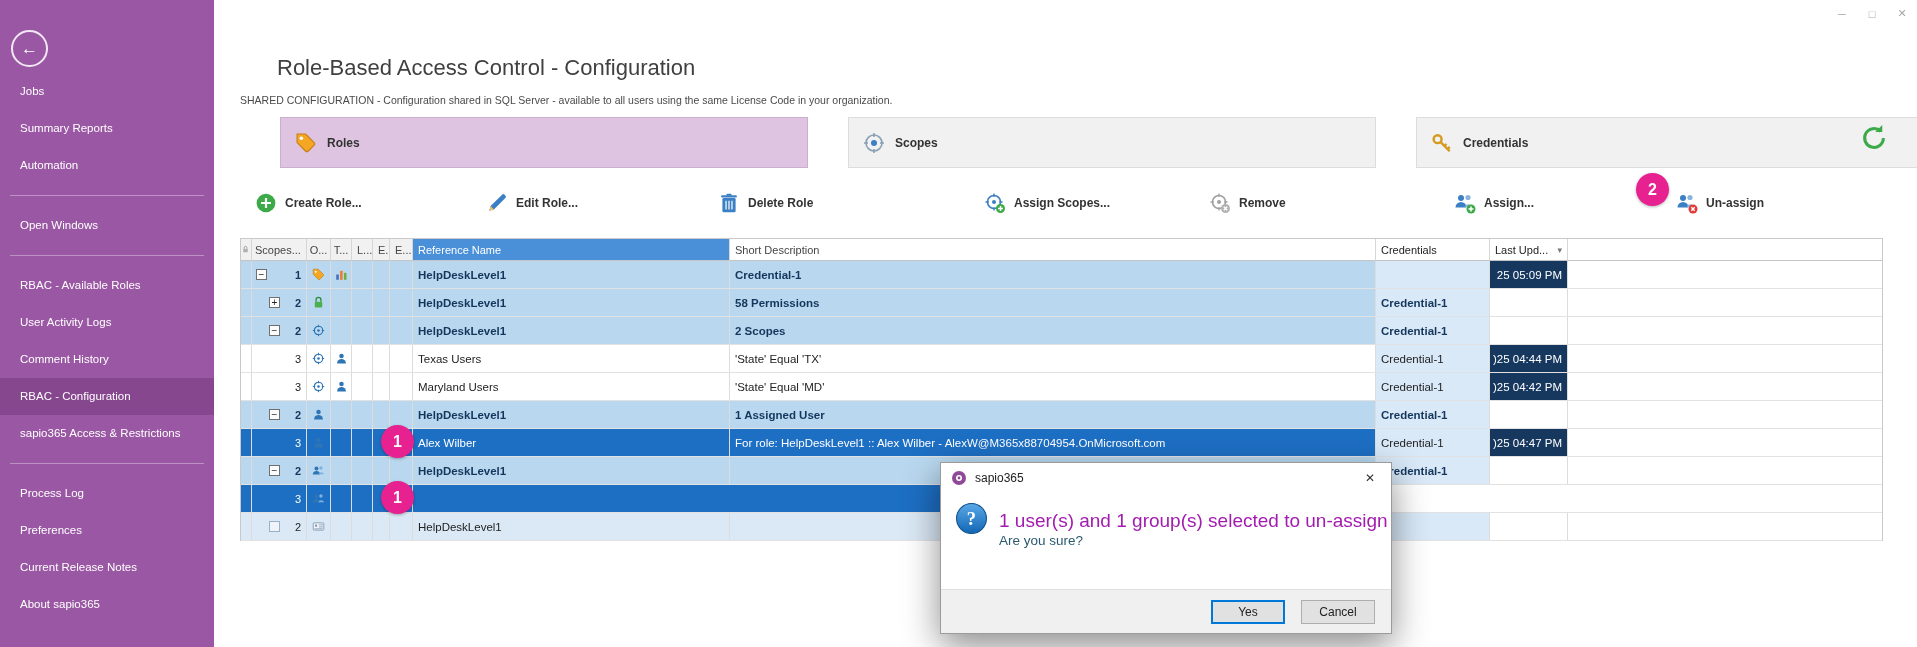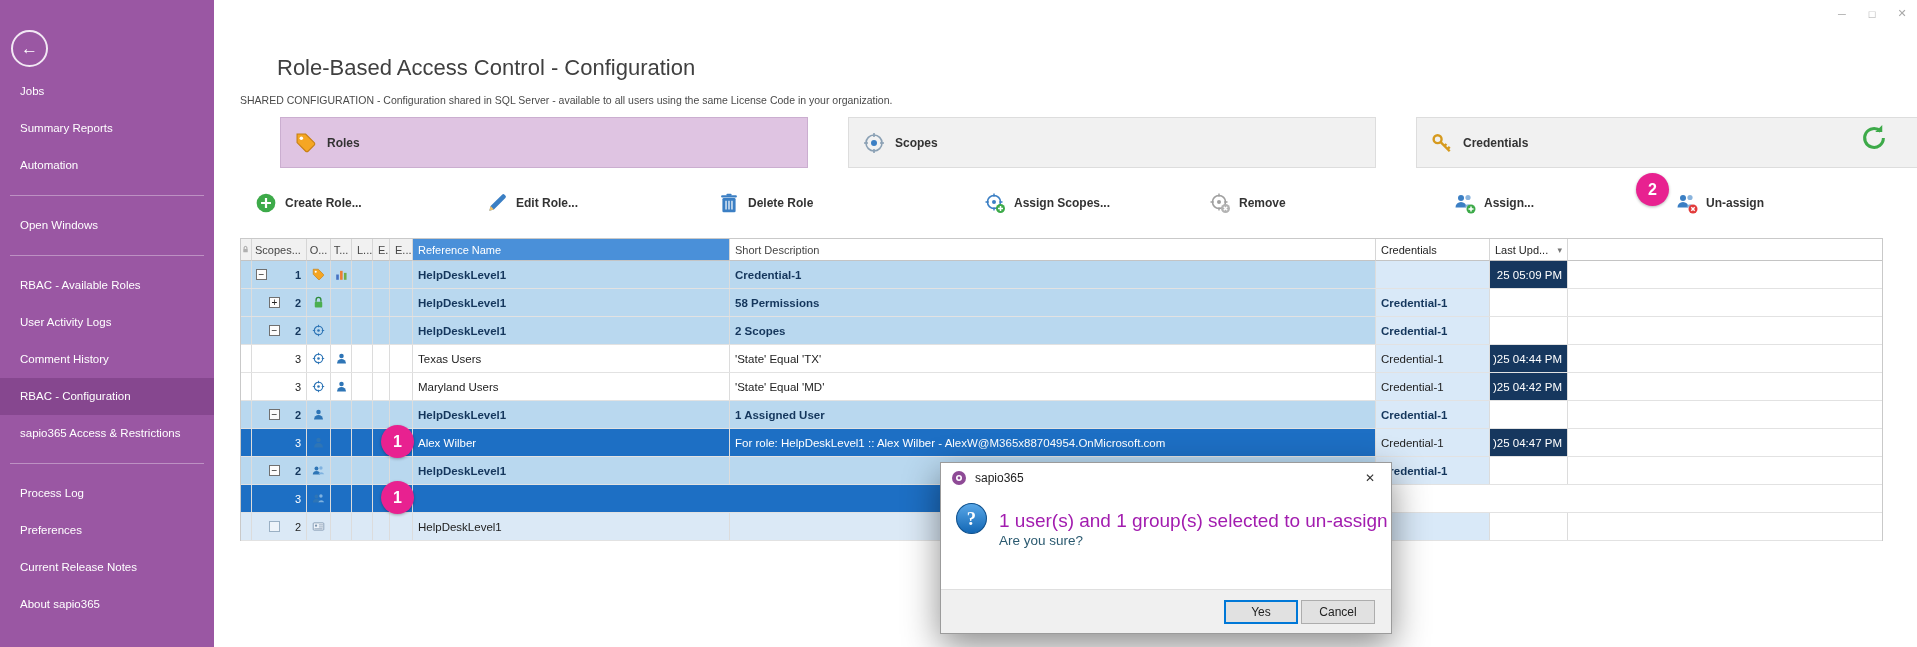--- a/index.html
+++ b/index.html
@@ -97,21 +97,21 @@
   .dlg-app-icon svg { width:16px; height:16px; display:block; }
   .dlg-title { margin-left:8px; font-size:12px; color:#222; }
   .dlg-close { position:absolute; right:0; top:0; width:42px; height:30px; display:flex; align-items:center;
                justify-content:center; font-size:12px; color:#333; cursor:pointer; }
   .q-icon { position:absolute; left:14px; top:39px; width:33px; height:33px; }
   .q-icon svg { width:33px; height:33px; display:block; }
   .dlg-line1 { position:absolute; left:58px; top:47px; font-size:19px; color:#a21caf; }
   .dlg-line2 { position:absolute; left:58px; top:70px; font-size:13.5px; color:#2b5a70; }
   .dlg-footer { position:absolute; left:0; right:0; bottom:0; height:44px; background:#f0f0f0;
                 border-top:1px solid #dfdfdf; display:flex; align-items:center; justify-content:flex-end;
-                gap:3px; padding:0 16px; }
+                gap:16px; padding:0 16px; }
   .dlg-btn { width:74px; height:24px; background:#e1e1e1; border:1px solid #adadad; font-size:12px;
              color:#222; cursor:pointer; font-family:"Liberation Sans", sans-serif; }
   .dlg-btn.primary { border:1px solid #0078d7; box-shadow:inset 0 0 0 1px #0078d7; }
 
   
   .badge { position:absolute; width:33px; height:33px; border-radius:50%; background:#e82190; color:#fff;
            font-size:16px; font-weight:bold; display:flex; align-items:center; justify-content:center;
            z-index:40; box-shadow:0 1px 3px rgba(0,0,0,.3); }
 </style>
 </head>

